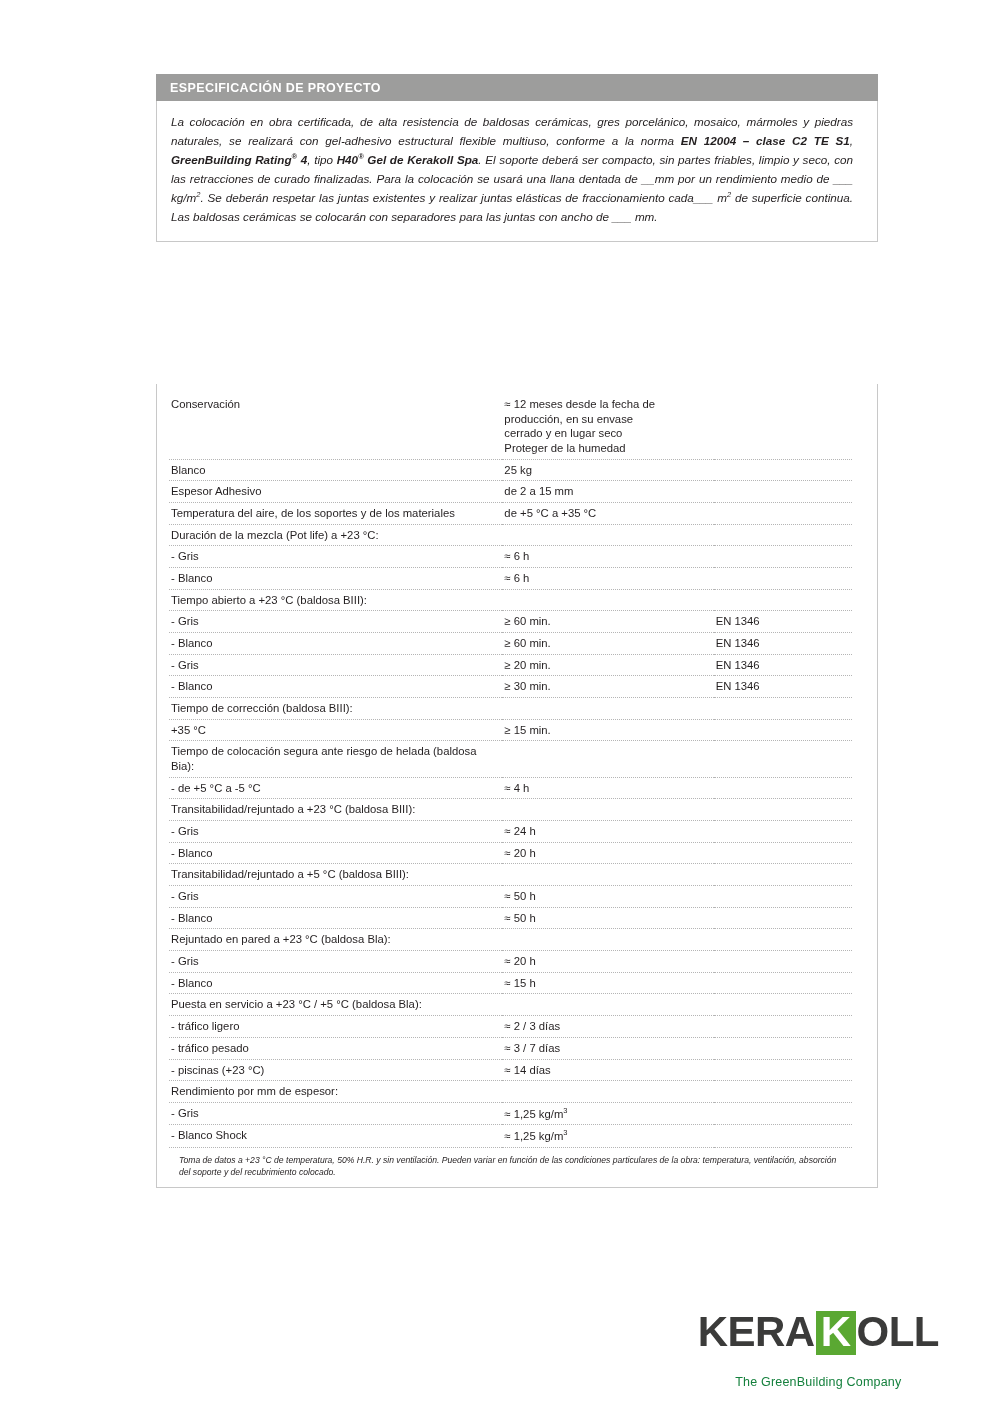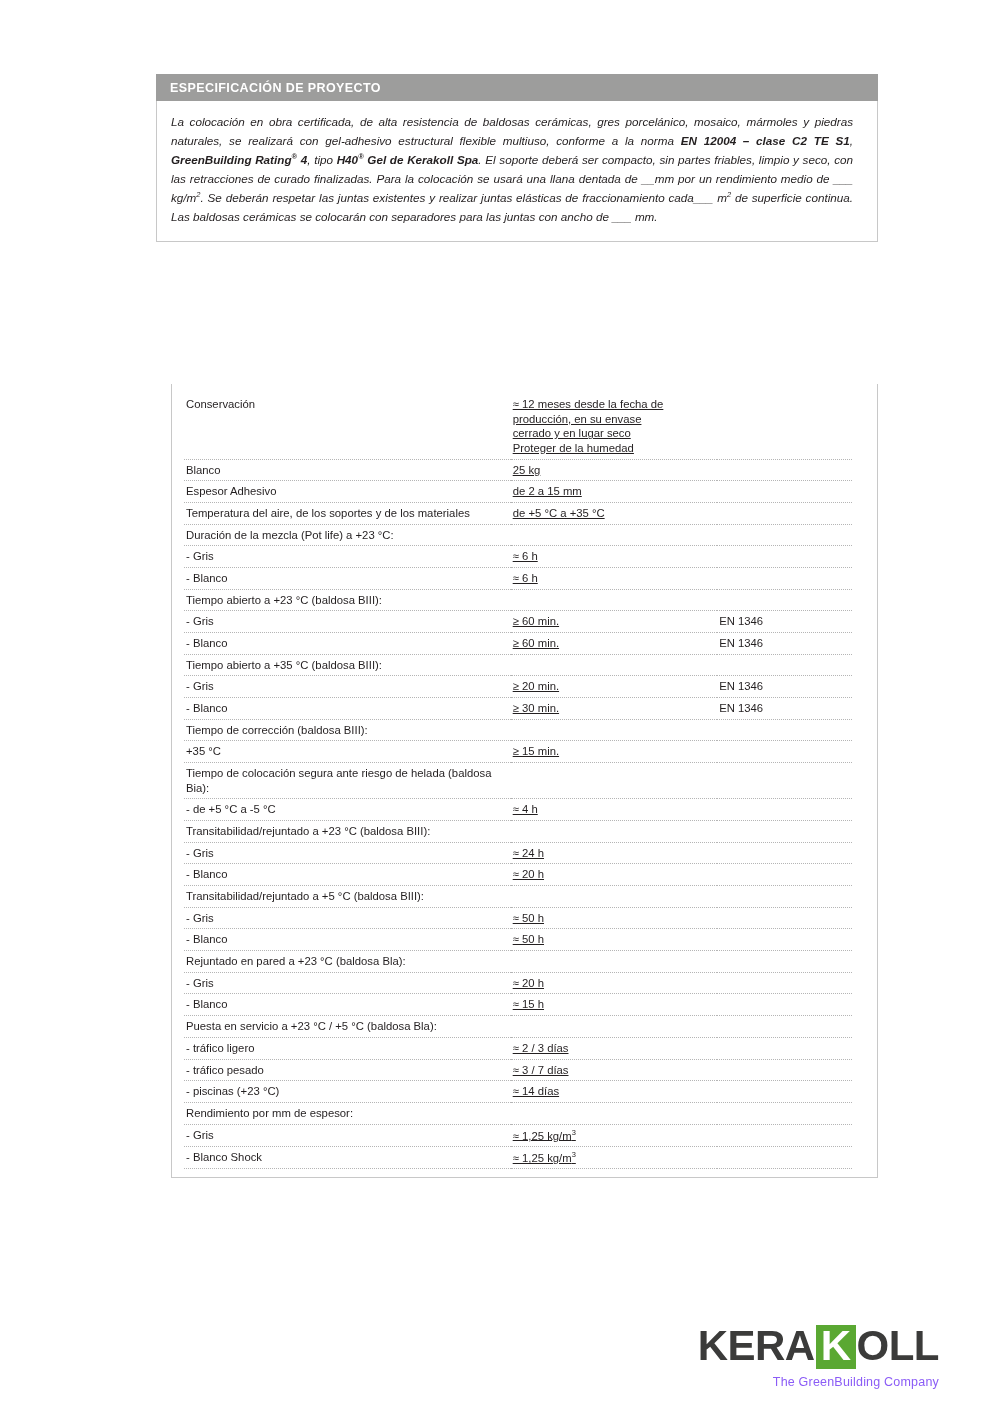--- a/index.html
+++ b/index.html
@@ -58,35 +58,34 @@
   .tech-block {
     position: absolute;
     left: 140px;
     top: 384px;
     width: 722px;
   }
   .tech-body {
     border: 1px solid #c8c8c8;
     border-top: none;
     padding: 10px 25px 8px 12px;
-    margin-left: 15px;
   }
   table.tech {
     width: 100%;
     border-collapse: collapse;
     font-size: 11.3px;
   }
   table.tech td {
     padding: 3px 2px 3px 2px;
     vertical-align: top;
     border-bottom: 1px dotted #b5b5b5;
     line-height: 1.3;
   }
   td.c1 { width: 340px; padding-left: 10px; }
-  td.c2 { width: 215px; text-decoration: underline; }
+  td.c2 { width: 215px; }
   td.c3 { width: 140px; }
   td.multi { line-height: 1.55; }
   .footnote {
     font-size: 8.6px;
     font-style: italic;
     line-height: 1.45;
     margin: 6px 2px 0 10px;
     color: #231f20;
   }
 
@@ -100,41 +99,41 @@
     transform: rotate(-90deg);
     transform-origin: right top;
     white-space: nowrap;
   }
 
   
   .logo-wrap {
     position: absolute;
     right: 78px;
     bottom: 28px;
-    text-align: right;
+    text-align: center;
   }
   .logo-main {
     font-size: 42px;
     font-weight: bold;
     letter-spacing: -0.5px;
     line-height: 1;
     color: #3b3b3a;
     white-space: nowrap;
   }
   .logo-k {
     display: inline-block;
     background: #5aa832;
     color: #ffffff;
     padding: 0 5px 2px 5px;
     margin: 0 1px;
   }
   .logo-tag {
     font-size: 12.5px;
-    color: #8b5cf6;
-    margin-top: 6px;
+    color: #15803d;
+    margin-top: 20px;
     letter-spacing: 0.2px;
   }
 </style>
 </head>
 <body>
 
 <div class="page">
 
   <div class="spec-block">
     <div class="section-header">ESPECIFICACIÓN DE PROYECTO</div>
@@ -191,25 +190,20 @@
               <td class="c1">- Gris</td>
               <td class="c2">≥ 60 min.</td>
               <td class="c3">EN 1346</td>
             </tr>
             <tr>
               <td class="c1">- Blanco</td>
               <td class="c2">≥ 60 min.</td>
               <td class="c3">EN 1346</td>
             </tr>
             <tr>
-              <td class="c1">Tiempo abierto a +35 °C (baldosa BIII):</td>
-              <td class="c2"></td>
-              <td class="c3"></td>
-            </tr>
-            <tr>
               <td class="c1">- Gris</td>
               <td class="c2">≥ 20 min.</td>
               <td class="c3">EN 1346</td>
             </tr>
             <tr>
               <td class="c1">- Blanco</td>
               <td class="c2">≥ 30 min.</td>
               <td class="c3">EN 1346</td>
             </tr>
             <tr>
@@ -307,20 +301,21 @@
               <td class="c2">≈ 1,25 kg/m<sup>3</sup></td>
               <td class="c3"></td>
             </tr>
             <tr>
               <td class="c1">- Blanco Shock</td>
               <td class="c2">≈ 1,25 kg/m<sup>3</sup></td>
               <td class="c3"></td>
             </tr>
           </tbody>
       </table>
+      <div class="footnote">Toma de datos a +23 °C de temperatura, 50% H.R. y sin ventilación. Pueden variar en función de las condiciones particulares de la obra: temperatura, ventilación, absorción del soporte y del recubrimiento colocado.</div>
     </div>
   </div>
 
   <div class="side-code">H40<sup>®</sup> Gel Code: P1180 2021/02-ES</div>
 
   <div class="logo-wrap">
     <div class="logo-main">
       <span>KERA</span><span class="logo-k">K</span><span>OLL</span>
     </div>
     <div class="logo-tag">The GreenBuilding Company</div>

